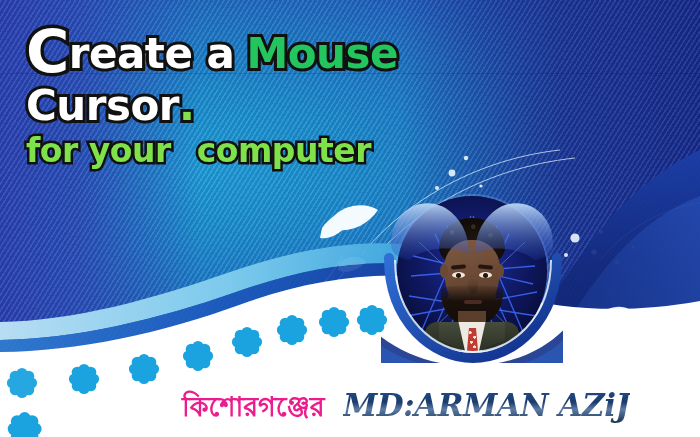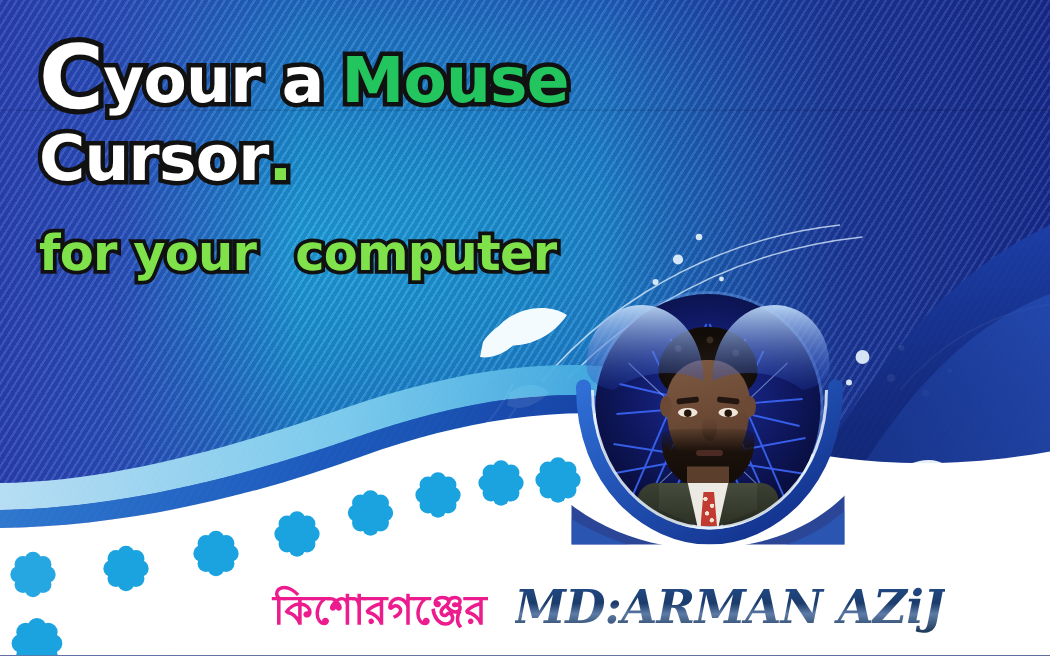--- a/index.html
+++ b/index.html
@@ -55,21 +55,21 @@
   
   .headline {
     position:absolute; left:26px; top:22px;
     z-index:30;
     line-height:1;
     pointer-events:none;
   }
   .line1, .line2, .line3 { white-space:nowrap; }
 
   .line1 { font-size:0; margin-bottom:4px; }
-  .line2 { font-size:0; margin-bottom:25px; }
+  .line2 { font-size:0; margin-bottom:7px; }
   .line3 { font-size:0; }
 
   .tw {
     display:inline-block;
     font-family:"DejaVu Sans", sans-serif;
     font-weight:bold;
     letter-spacing:-0.5px;
   }
   .big-c {
     font-size:59px;
@@ -468,21 +468,21 @@
         <path d="M14 78 C 14 136, 54 170, 92 170 C 130 170, 170 136, 170 78" fill="none" stroke="#eaf4ff" stroke-width="2" opacity=".85"></path>
 
         <path d="M-6 150 C 30 180, 80 192, 130 178 C 158 170, 176 156, 190 140 L190 186 L-6 186 Z" fill="#14318c" opacity=".9"></path>
         <path d="M-6 160 C 32 186, 84 196, 134 184 C 160 177, 178 164, 190 150 L190 190 L-6 190 Z" fill="#2a63c6" opacity=".55"></path>
       </svg>
     </div>
   </div>
 
   <div class="headline">
     <div class="line1">
-      <span class="tw big-c">C</span><span class="tw w-white">your a</span><span class="sp"></span><span class="tw w-yellow">Mouse</span>
+      <span class="tw big-c">C</span><span class="tw w-white">reate a</span><span class="sp"></span><span class="tw w-yellow">Mouse</span>
     </div>
     <div class="line2">
       <span class="tw w-cursor">Cursor</span><span class="tw w-dot">.</span>
     </div>
     <div class="line3">
       <span class="tw w-green">for your</span><span class="sp-wide"></span><span class="tw w-green">computer</span>
     </div>
   </div>
 
   <div class="caption-bn">কিশোরগঞ্জের</div>

